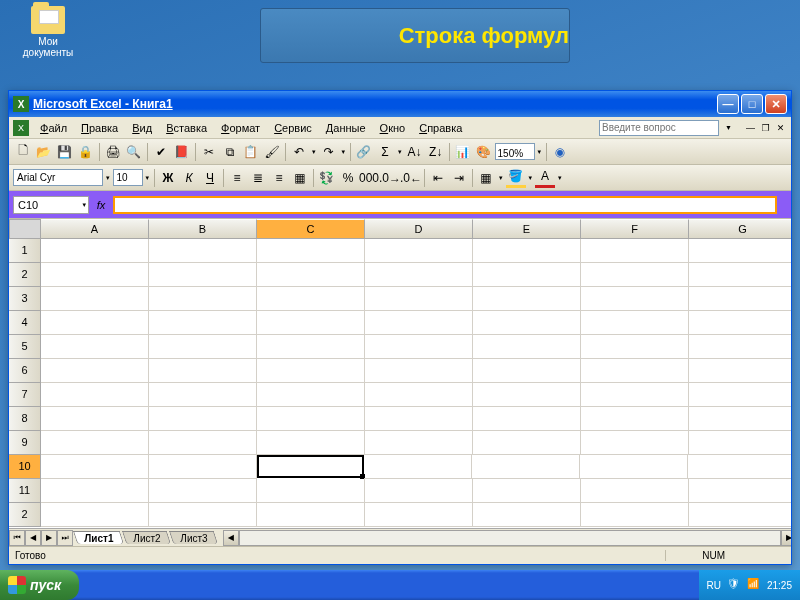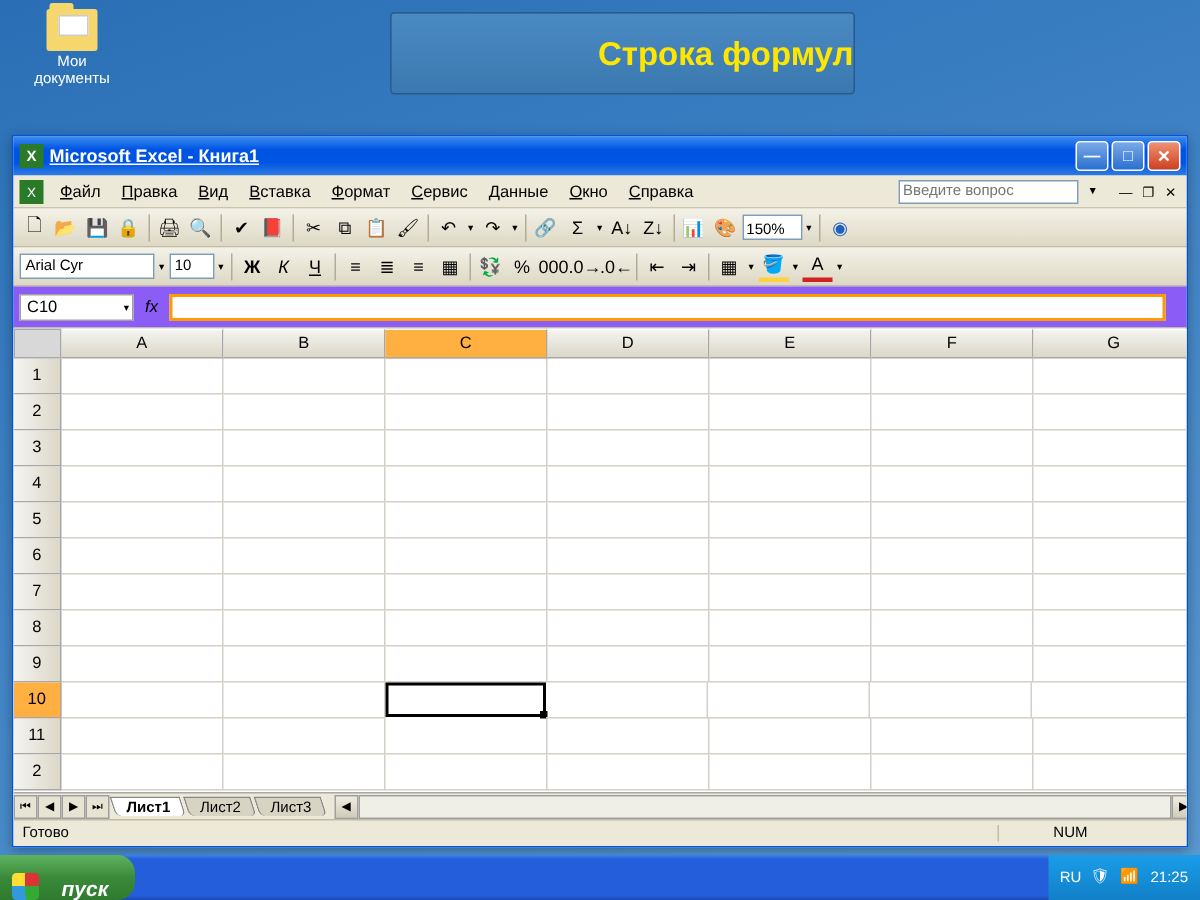--- a/index.html
+++ b/index.html
@@ -60,21 +60,21 @@
   .tab-nav span { width:16px; height:16px; border:1px solid #a0a0a0; display:inline-flex; align-items:center; justify-content:center; font-size:8px; background:#e8e4d4; }
   .sheet-tab { padding:1px 8px 0; background:#fff; border:1px solid #888; border-bottom:none; border-radius:0 0 4px 4px; transform:skewX(18deg); margin-left:2px; }
   .sheet-tab span { display:inline-block; transform:skewX(-18deg); }
   .sheet-tab.inactive { background:#d8d4c4; }
   .sheet-tab.active { font-weight:bold; }
   .hscroll { flex:1; display:flex; align-items:center; margin-left:6px; }
   .statusbar { height:18px; background:#ece9d8; border-top:1px solid #c0bca8; display:flex; align-items:center; font-size:10px; padding:0 6px; }
   .status-ready { flex:1; }
   .status-cell { width:60px; text-align:right; border-left:1px solid #c0bca8; }
   .taskbar { position:absolute; bottom:0; left:0; right:0; height:30px; background:linear-gradient(#3c81f3,#245edb 10%,#245edb 90%,#1a4ab0); display:flex; align-items:center; }
-  .start-btn { height:30px; padding:0 18px 0 8px; background:linear-gradient(#5fb35f,#3a8a3a 50%,#2f7a2f); color:#fff; font-weight:bold; font-size:14px; font-style:italic; display:flex; align-items:flex-end; border-radius:0 12px 12px 0; gap:15px; }
+  .start-btn { height:30px; padding:0 18px 0 8px; background:linear-gradient(#5fb35f,#3a8a3a 50%,#2f7a2f); color:#fff; font-weight:bold; font-size:14px; font-style:italic; display:flex; align-items:center; border-radius:0 12px 12px 0; gap:4px; }
   .start-logo { width:18px; height:18px; background:conic-gradient(#d33 0 25%,#3a3 0 50%,#39d 0 75%,#fd3 0); border-radius:3px; }
   .tray { margin-left:auto; height:30px; background:linear-gradient(#1a9de8,#1180c8); display:flex; align-items:center; padding:0 8px; gap:6px; color:#fff; font-size:10px; }
   .tray-icon { width:14px; height:14px; display:inline-block; }
 </style>
 </head>
 <body>
 
 <div class="desktop-icon">
   <div class="folder">
       <div class="envelope"></div>

